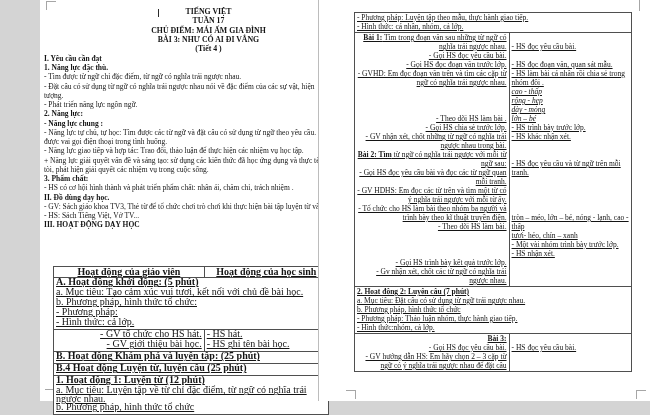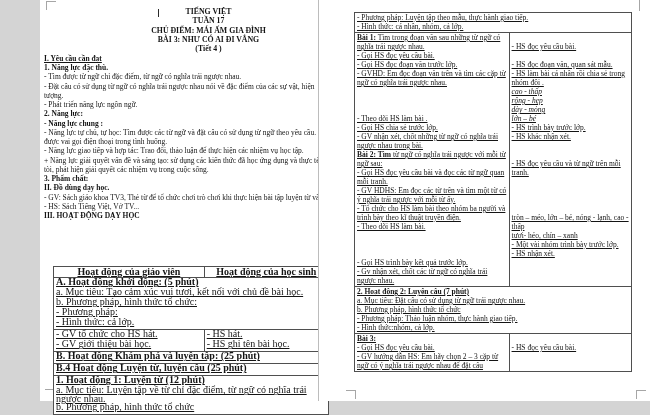--- a/index.html
+++ b/index.html
@@ -26,35 +26,35 @@
     text-align:center;font-weight:bold;font-size:7.8px;line-height:9.3px;
     transform:translateX(19px);}
   #text-cursor{position:absolute;left:118px;top:9px;width:1px;height:8px;background:#2b2b2b;}
 
   
   #p1-body{position:absolute;left:4px;top:54px;width:291px;
     font-size:7.5px;line-height:9.23px;}
 
   .ln{min-height:1em;}
   .ln.b{font-weight:bold;}
-  .ln.bu{font-weight:bold;text-decoration:underline;}
+  .ln.bu{font-weight:bold;}
   .ln.i{font-style:italic;}
   .ln.g{height:9px;}
   .ln b{font-weight:bold;}
 
   
   .ttable{position:absolute;border:1px solid #4f4f4f;background:#fff;box-sizing:border-box;}
   #p1-table{left:13px;top:266px;width:276px;font-size:10px;line-height:8.45px;}
   #p2-table{left:35px;top:12px;width:278px;font-size:7.5px;line-height:9.0px;}
   #p2-table .ln.g{height:9.0px;}
   .trow{display:flex;border-top:1px solid #4f4f4f;align-items:stretch;text-decoration:underline;}
   .trow:first-child{border-top:none;}
   .tcell{padding:0 2px 1px 2px;box-sizing:border-box;text-align:left;}
   .tcell.merged{width:100%;}
-  .tcell.c0{border-right:1px solid #4f4f4f;}
+  .tcell.c0{border-right:1px solid #4f4f4f;text-align:right;}
   #p1-table .tcell.c0{width:55%;}
   #p1-table .tcell.c1{width:45%;}
   #p2-table .tcell.c0{width:56%;}
   #p2-table .tcell.c1{width:44%;}
   .thead .hcell{font-weight:bold;text-align:center;padding:1px 2px;}
 </style>
 </head>
 <body>
 
 <div class="stage">
@@ -77,20 +77,21 @@
         <div class="ln b">1. Năng lực đặc thù.</div>
         <div class="ln p">- Tìm được từ ngữ chỉ đặc điểm, từ ngữ có nghĩa trái ngược nhau.</div>
         <div class="ln p">- Đặt câu có sử dụng từ ngữ có nghĩa trái ngược nhau nói về đặc điểm của các sự vật, hiện tượng.</div>
         <div class="ln p">- Phát triển năng lực ngôn ngữ.</div>
         <div class="ln b">2. Năng lực:</div>
         <div class="ln b">- Năng lực chung :</div>
         <div class="ln p">- Năng lực tự chủ, tự học: Tìm được các từ ngữ và đặt câu có sử dụng từ ngữ theo yêu cầu. Đóng được vai gọi điện thoại trong tình huống.</div>
         <div class="ln p">- Năng lực  giao tiếp và hợp tác: Trao đổi, thảo luận để thực hiện các nhiệm vụ học tập.</div>
         <div class="ln p">+ Năng lực giải quyết vấn đề và sáng tạo: sử dụng các kiến thức đã học ứng dụng và thực tế, tìm tòi, phát hiện giải quyết các nhiệm vụ trong cuộc sống.</div>
         <div class="ln b">3. Phẩm chất:</div>
+        <div class="ln p">- HS có cơ hội hình thành và phát triển phẩm chất: nhân ái, chăm chỉ, trách nhiệm .</div>
         <div class="ln b">II. Đồ dùng dạy học.</div>
         <div class="ln p">- GV: Sách giáo khoa TV3, Thẻ từ để tổ chức chơi trò chơi khi thực hiện bài tập luyện từ và câu.</div>
         <div class="ln p">- HS: Sách Tiếng Việt, Vở TV...</div>
         <div class="ln b">III. HOẠT ĐỘNG DẠY HỌC</div>
       </div>
     <div id="p1-table" class="ttable">
         <div class="trow thead">
           <div class="tcell hcell c0">Hoạt động của giáo viên</div>
           <div class="tcell hcell c1">Hoạt động của học sinh</div>
         </div>

